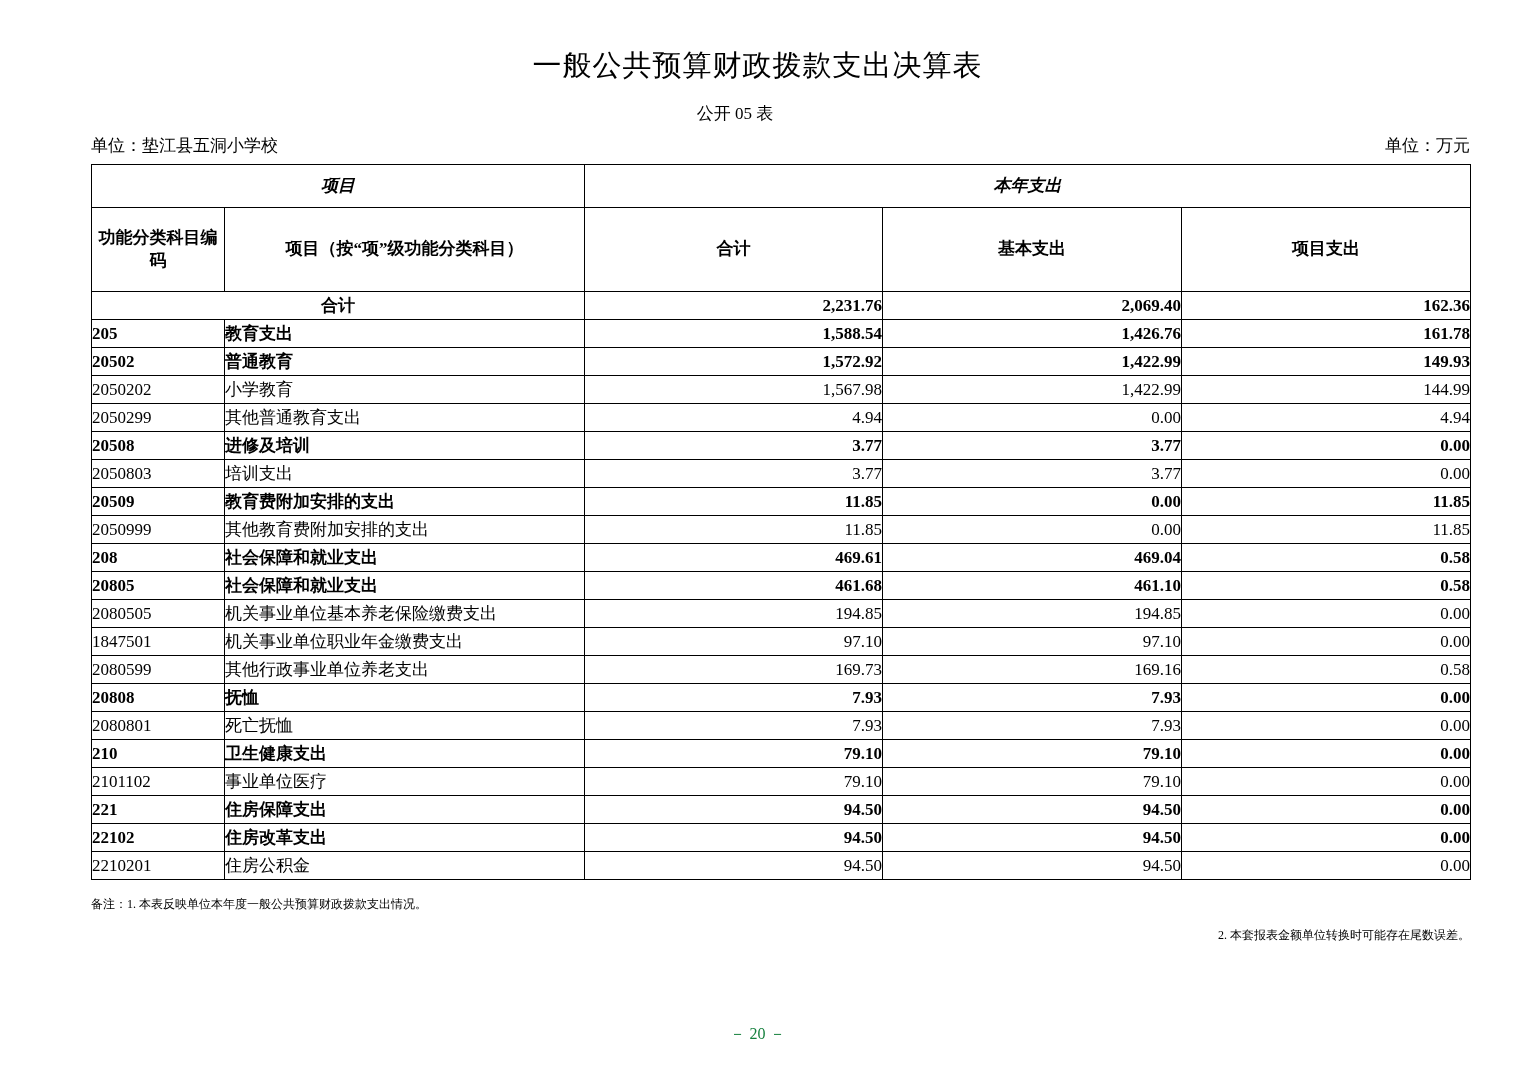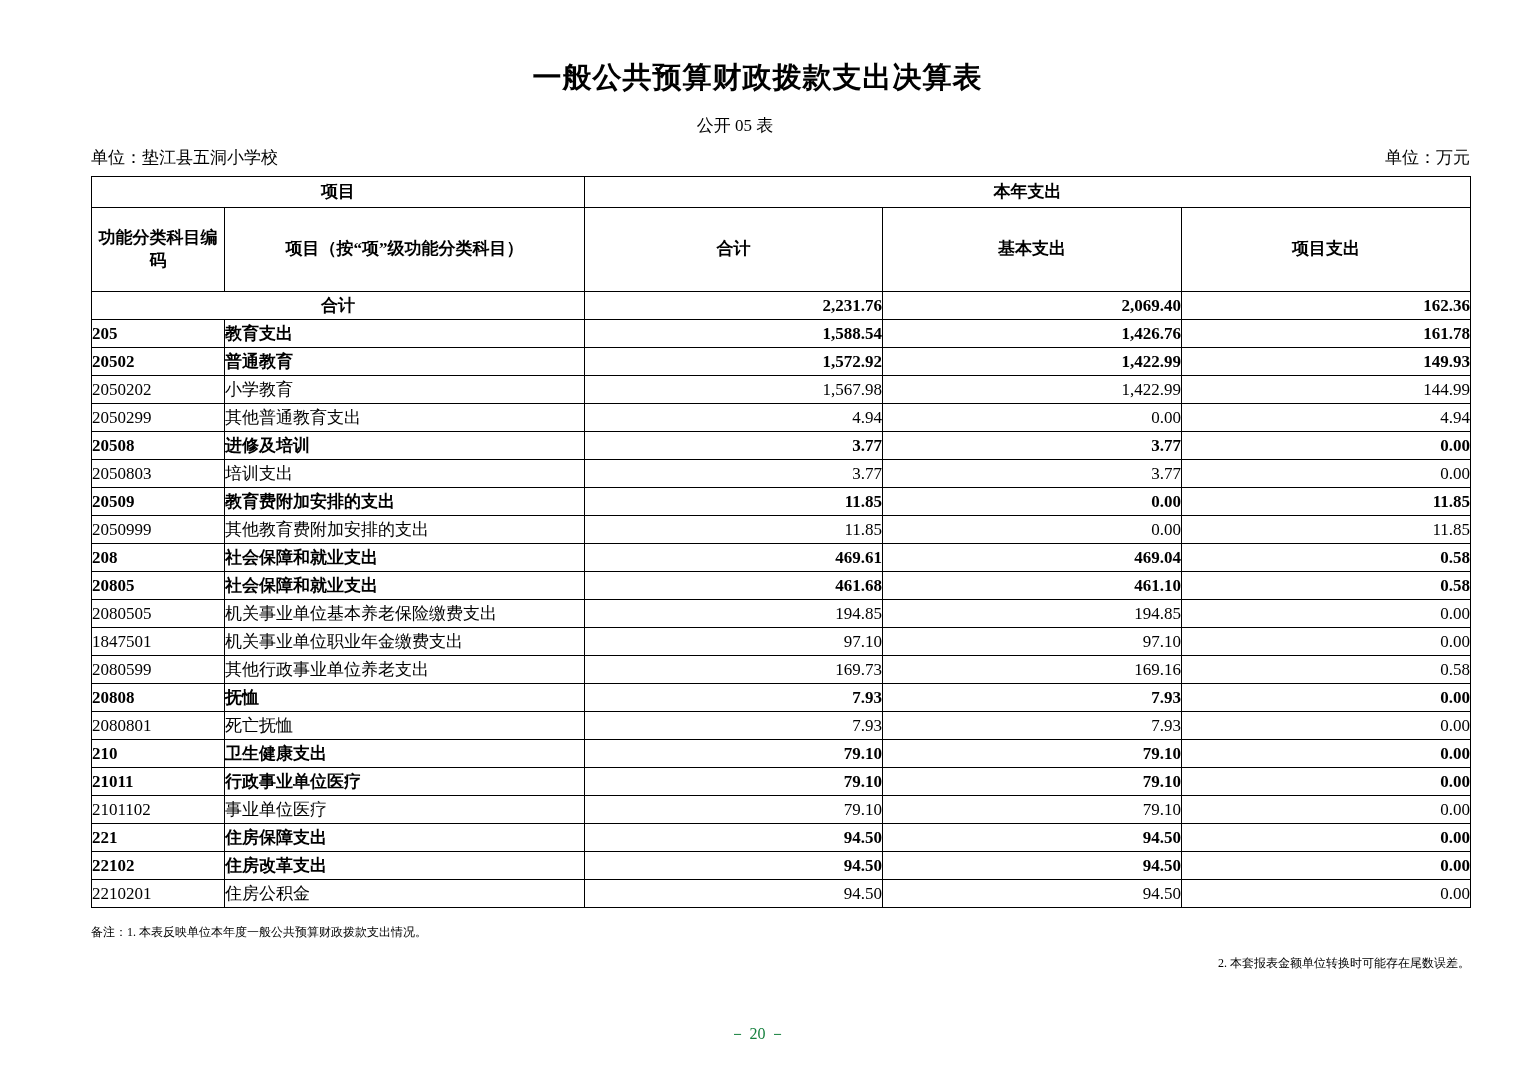--- a/index.html
+++ b/index.html
@@ -8,23 +8,23 @@
     width: 1515px;
     height: 1069px;
     background: #ffffff;
     color: #000;
     font-family: "Liberation Serif", "DejaVu Serif", serif;
     position: relative;
     overflow: hidden;
   }
   .doc-title {
     text-align: center;
-    padding-top: 58px;
+    padding-top: 46px;
     font-size: 29px;
-    font-weight: bold;
+    font-weight: normal;
     letter-spacing: 1px;
   }
   .meta-top {
     text-align: center;
     margin: 16px 45px 0 0;
     font-size: 17px;
   }
   .meta-row {
     display: flex;
     justify-content: space-between;
@@ -42,21 +42,21 @@
     border: 1px solid #000;
     padding: 0;
     vertical-align: middle;
     overflow: hidden;
   }
   table.budget th {
     font-weight: bold;
     text-align: center;
     line-height: 1.35;
   }
-  tr.hdr1 th { height: 31px; }
+  tr.hdr1 th { height: 43px; font-style: italic; }
   tr.hdr2 th { height: 84px; padding: 0 4px; }
   table.budget td { height: 28px; }
   td.code  { text-align: left; padding-left: 3px; }
   td.name  { text-align: left; padding-left: 4px; }
   td.num   { text-align: right; padding-right: 8px; }
   td.center{ text-align: center; }
   tr.bold td { font-weight: bold; }
   .notes {
     margin: 9px 45px 12px 91px;
     font-size: 12px;
@@ -218,27 +218,20 @@
         <td class="num">7.93</td>
         <td class="num">0.00</td>
       </tr>
       <tr class="bold">
         <td class="code">210</td>
         <td class="name">卫生健康支出</td>
         <td class="num">79.10</td>
         <td class="num">79.10</td>
         <td class="num">0.00</td>
       </tr>
-      <tr class="bold">
-        <td class="code">21011</td>
-        <td class="name">行政事业单位医疗</td>
-        <td class="num">79.10</td>
-        <td class="num">79.10</td>
-        <td class="num">0.00</td>
-      </tr>
       <tr>
         <td class="code">2101102</td>
         <td class="name">事业单位医疗</td>
         <td class="num">79.10</td>
         <td class="num">79.10</td>
         <td class="num">0.00</td>
       </tr>
       <tr class="bold">
         <td class="code">221</td>
         <td class="name">住房保障支出</td>

